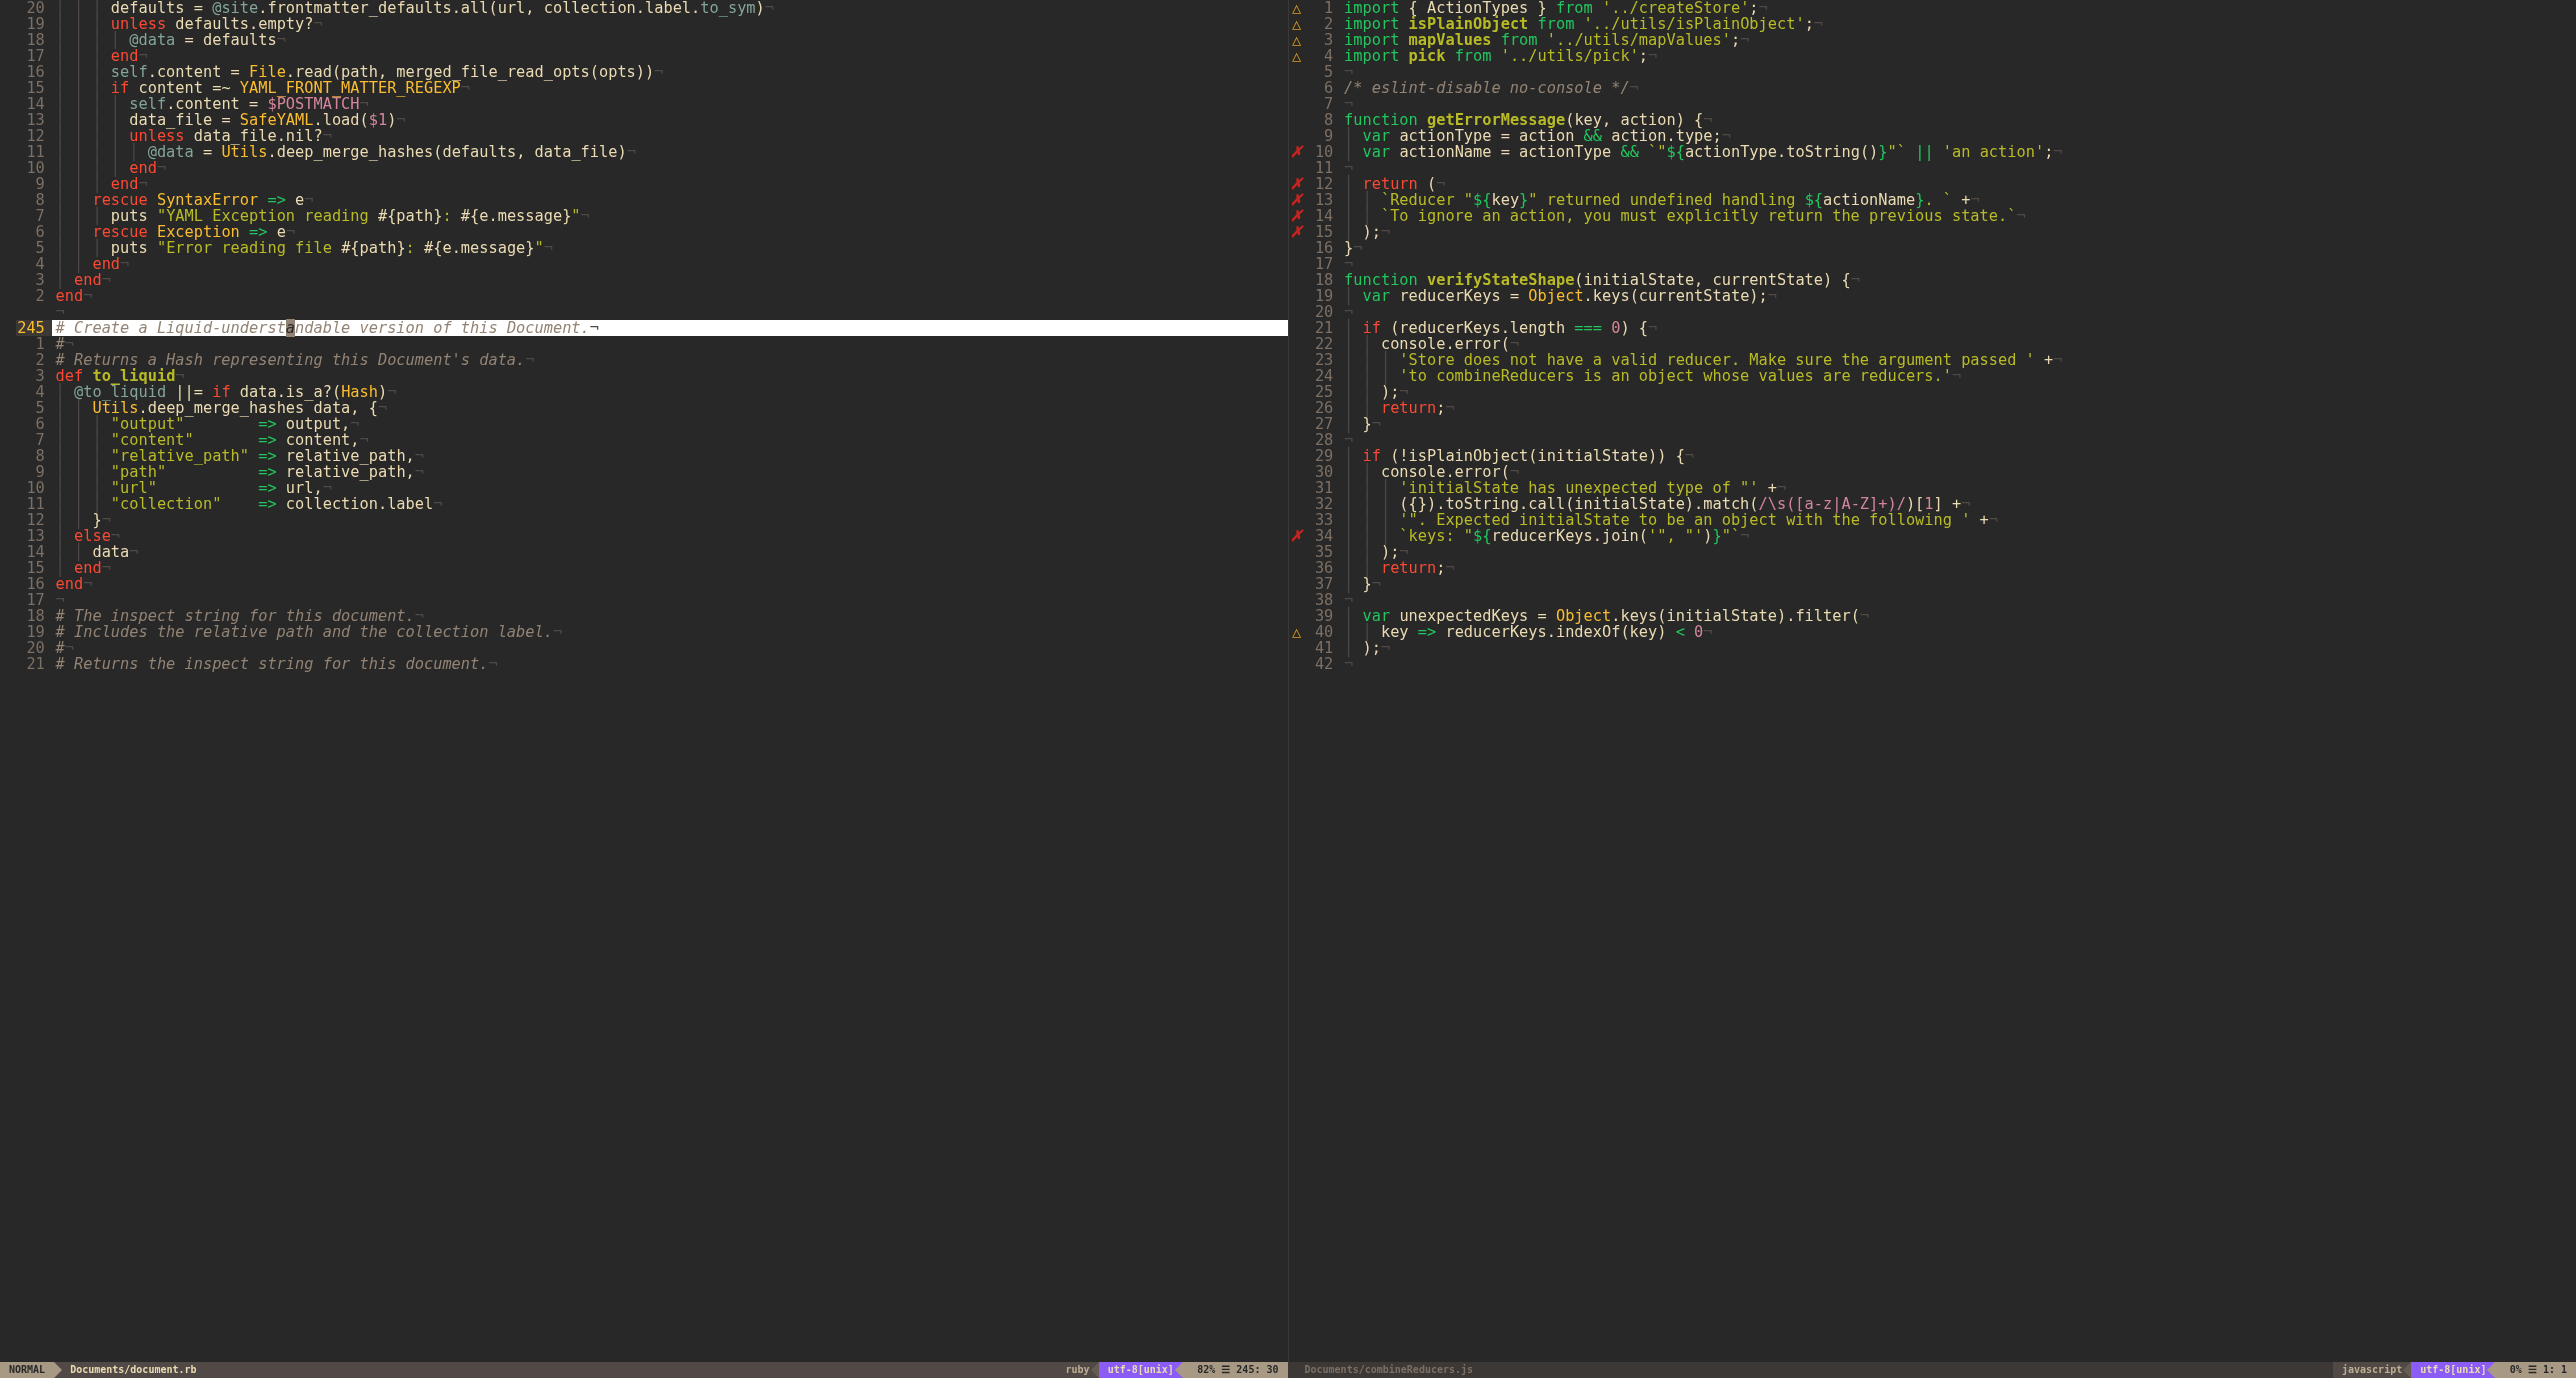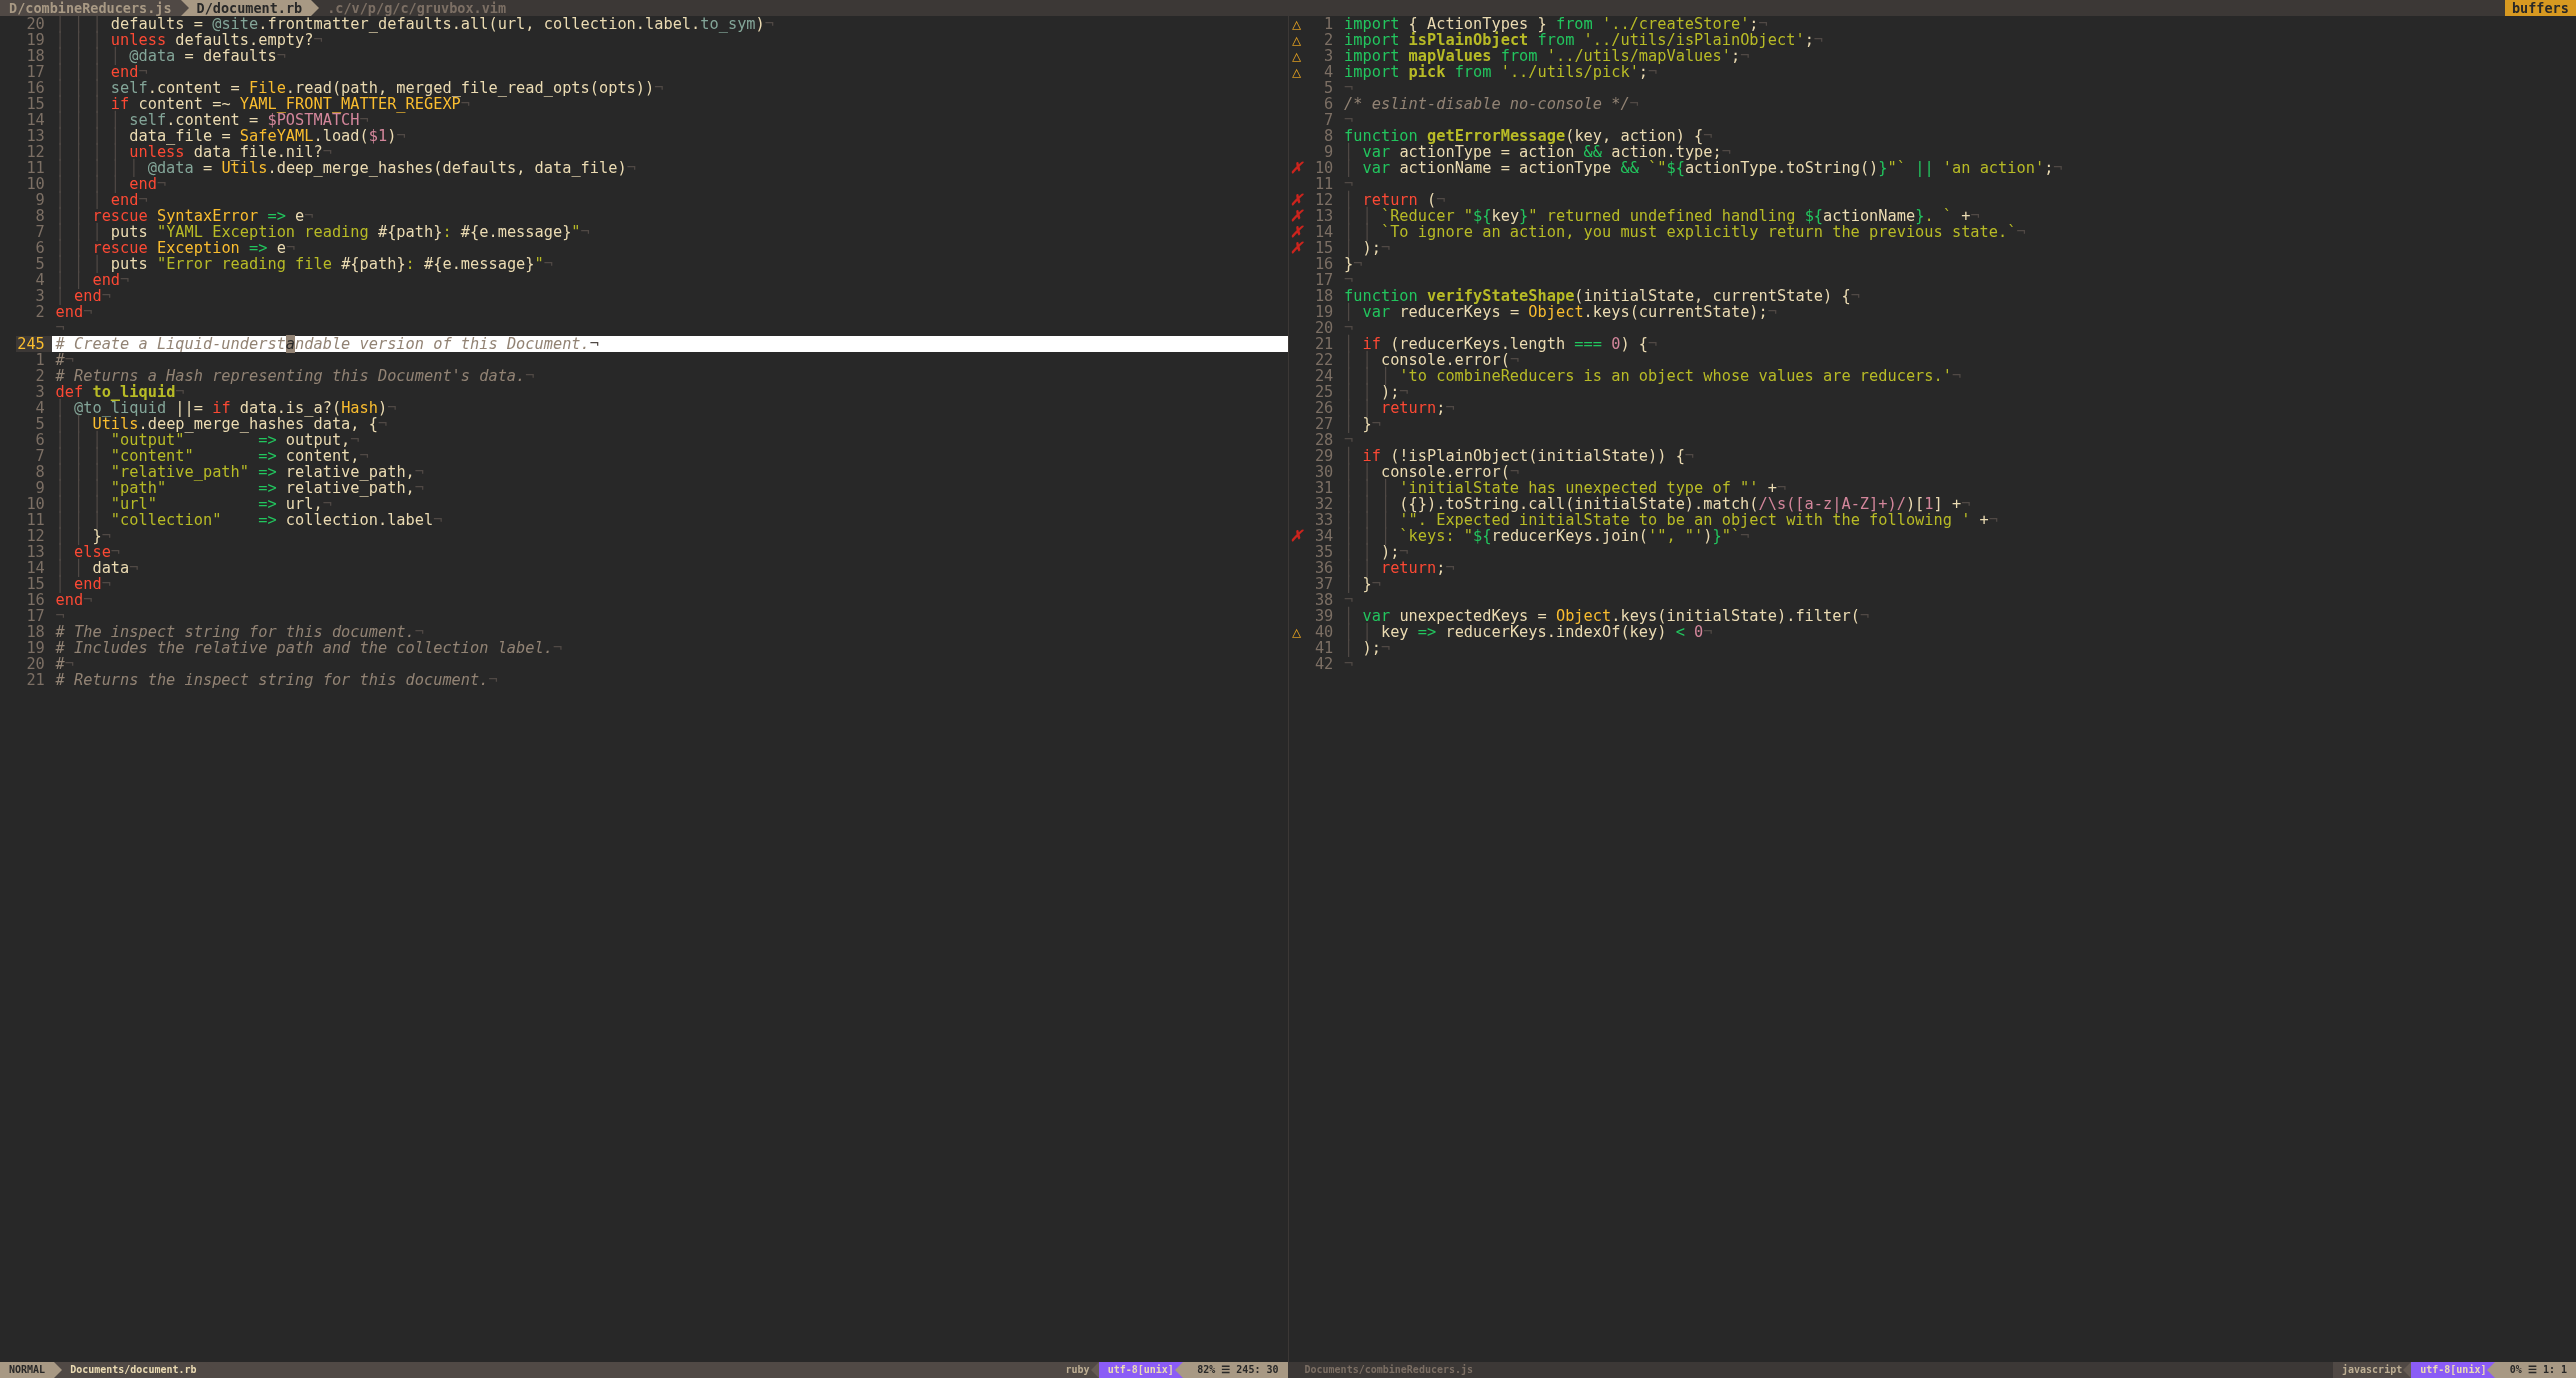--- a/index.html
+++ b/index.html
@@ -119,26 +119,20 @@
     z-index: 2;
   }
   .seg-enc.arrow-l::before{ border-right-color:#665c54;}
   .seg-pct.arrow-l::before{ border-right-color:#a89984;}
 </style>
 </head>
 <body>
 
 <div class="app">
 
-  <div class="tabbar">
-    <div class="tab sep">D/combineReducers.js</div>
-      <div class="tab sep active" style="padding-left: 16px;">D/document.rb</div>
-    <div class="tab path">.c/v/p/g/c/gruvbox.vim</div>
-    <div class="buffers-tag">buffers</div>
-  </div>
 
   <div class="splits">
 
     <div class="pane">
       <div class="code-area" id="left-code">
           <div class="line"><div class="gutter-sign "></div><div class="linenr">20</div><div class="src"><span class="indent">│ │ │ </span>defaults = <span class="sym">@site</span>.frontmatter_defaults.all(url, collection.label.<span class="sym">to_sym</span>)<span class="eol">¬</span></div></div>
           <div class="line"><div class="gutter-sign "></div><div class="linenr">19</div><div class="src"><span class="indent">│ │ │ </span><span class="kw">unless</span> defaults.empty?<span class="eol">¬</span></div></div>
           <div class="line"><div class="gutter-sign "></div><div class="linenr">18</div><div class="src"><span class="indent">│ │ │ │ </span><span class="sym">@data</span> = defaults<span class="eol">¬</span></div></div>
           <div class="line"><div class="gutter-sign "></div><div class="linenr">17</div><div class="src"><span class="indent">│ │ │ </span><span class="kw">end</span><span class="eol">¬</span></div></div>
           <div class="line"><div class="gutter-sign "></div><div class="linenr">16</div><div class="src"><span class="indent">│ │ │ </span><span class="sym">self</span>.content = <span class="type">File</span>.read(path, merged_file_read_opts(opts))<span class="eol">¬</span></div></div>
@@ -209,20 +203,21 @@
           <div class="line"><div class="gutter-sign sign-err">✗</div><div class="linenr">13</div><div class="src"><span class="indent">│ │ </span><span class="str">`Reducer "</span><span class="op">${</span>key<span class="op">}</span><span class="str">" returned undefined handling </span><span class="op">${</span>actionName<span class="op">}</span><span class="str">. `</span> +<span class="eol">¬</span></div></div>
           <div class="line"><div class="gutter-sign sign-err">✗</div><div class="linenr">14</div><div class="src"><span class="indent">│ │ </span><span class="str">`To ignore an action, you must explicitly return the previous state.`</span><span class="eol">¬</span></div></div>
           <div class="line"><div class="gutter-sign sign-err">✗</div><div class="linenr">15</div><div class="src"><span class="indent">│ </span>);<span class="eol">¬</span></div></div>
           <div class="line"><div class="gutter-sign "></div><div class="linenr">16</div><div class="src">}<span class="eol">¬</span></div></div>
           <div class="line"><div class="gutter-sign "></div><div class="linenr">17</div><div class="src"><span class="eol">¬</span></div></div>
           <div class="line"><div class="gutter-sign "></div><div class="linenr">18</div><div class="src"><span class="op">function</span> <span class="fn">verifyStateShape</span>(<span class="id">initialState</span>, <span class="id">currentState</span>) {<span class="eol">¬</span></div></div>
           <div class="line"><div class="gutter-sign "></div><div class="linenr">19</div><div class="src"><span class="indent">│ </span><span class="op">var</span> <span class="id">reducerKeys</span> = <span class="type">Object</span>.keys(currentState);<span class="eol">¬</span></div></div>
           <div class="line"><div class="gutter-sign "></div><div class="linenr">20</div><div class="src"><span class="eol">¬</span></div></div>
           <div class="line"><div class="gutter-sign "></div><div class="linenr">21</div><div class="src"><span class="indent">│ </span><span class="kw">if</span> (reducerKeys.length <span class="op">===</span> <span class="num">0</span>) {<span class="eol">¬</span></div></div>
           <div class="line"><div class="gutter-sign "></div><div class="linenr">22</div><div class="src"><span class="indent">│ │ </span>console.error(<span class="eol">¬</span></div></div>
+          <div class="line"><div class="gutter-sign "></div><div class="linenr">23</div><div class="src"><span class="indent">│ │ │ </span><span class="str">'Store does not have a valid reducer. Make sure the argument passed '</span> +<span class="eol">¬</span></div></div>
           <div class="line"><div class="gutter-sign "></div><div class="linenr">24</div><div class="src"><span class="indent">│ │ │ </span><span class="str">'to combineReducers is an object whose values are reducers.'</span><span class="eol">¬</span></div></div>
           <div class="line"><div class="gutter-sign "></div><div class="linenr">25</div><div class="src"><span class="indent">│ │ </span>);<span class="eol">¬</span></div></div>
           <div class="line"><div class="gutter-sign "></div><div class="linenr">26</div><div class="src"><span class="indent">│ │ </span><span class="kw">return</span>;<span class="eol">¬</span></div></div>
           <div class="line"><div class="gutter-sign "></div><div class="linenr">27</div><div class="src"><span class="indent">│ </span>}<span class="eol">¬</span></div></div>
           <div class="line"><div class="gutter-sign "></div><div class="linenr">28</div><div class="src"><span class="eol">¬</span></div></div>
           <div class="line"><div class="gutter-sign "></div><div class="linenr">29</div><div class="src"><span class="indent">│ </span><span class="kw">if</span> (!isPlainObject(initialState)) {<span class="eol">¬</span></div></div>
           <div class="line"><div class="gutter-sign "></div><div class="linenr">30</div><div class="src"><span class="indent">│ │ </span>console.error(<span class="eol">¬</span></div></div>
           <div class="line"><div class="gutter-sign "></div><div class="linenr">31</div><div class="src"><span class="indent">│ │ │ </span><span class="str">'initialState has unexpected type of "'</span> +<span class="eol">¬</span></div></div>
           <div class="line"><div class="gutter-sign "></div><div class="linenr">32</div><div class="src"><span class="indent">│ │ │ </span>({}).toString.call(initialState).match(<span class="spec">/\s([a-z|A-Z]+)/</span>)[<span class="num">1</span>] +<span class="eol">¬</span></div></div>
           <div class="line"><div class="gutter-sign "></div><div class="linenr">33</div><div class="src"><span class="indent">│ │ │ </span><span class="str">'". Expected initialState to be an object with the following '</span> +<span class="eol">¬</span></div></div>

